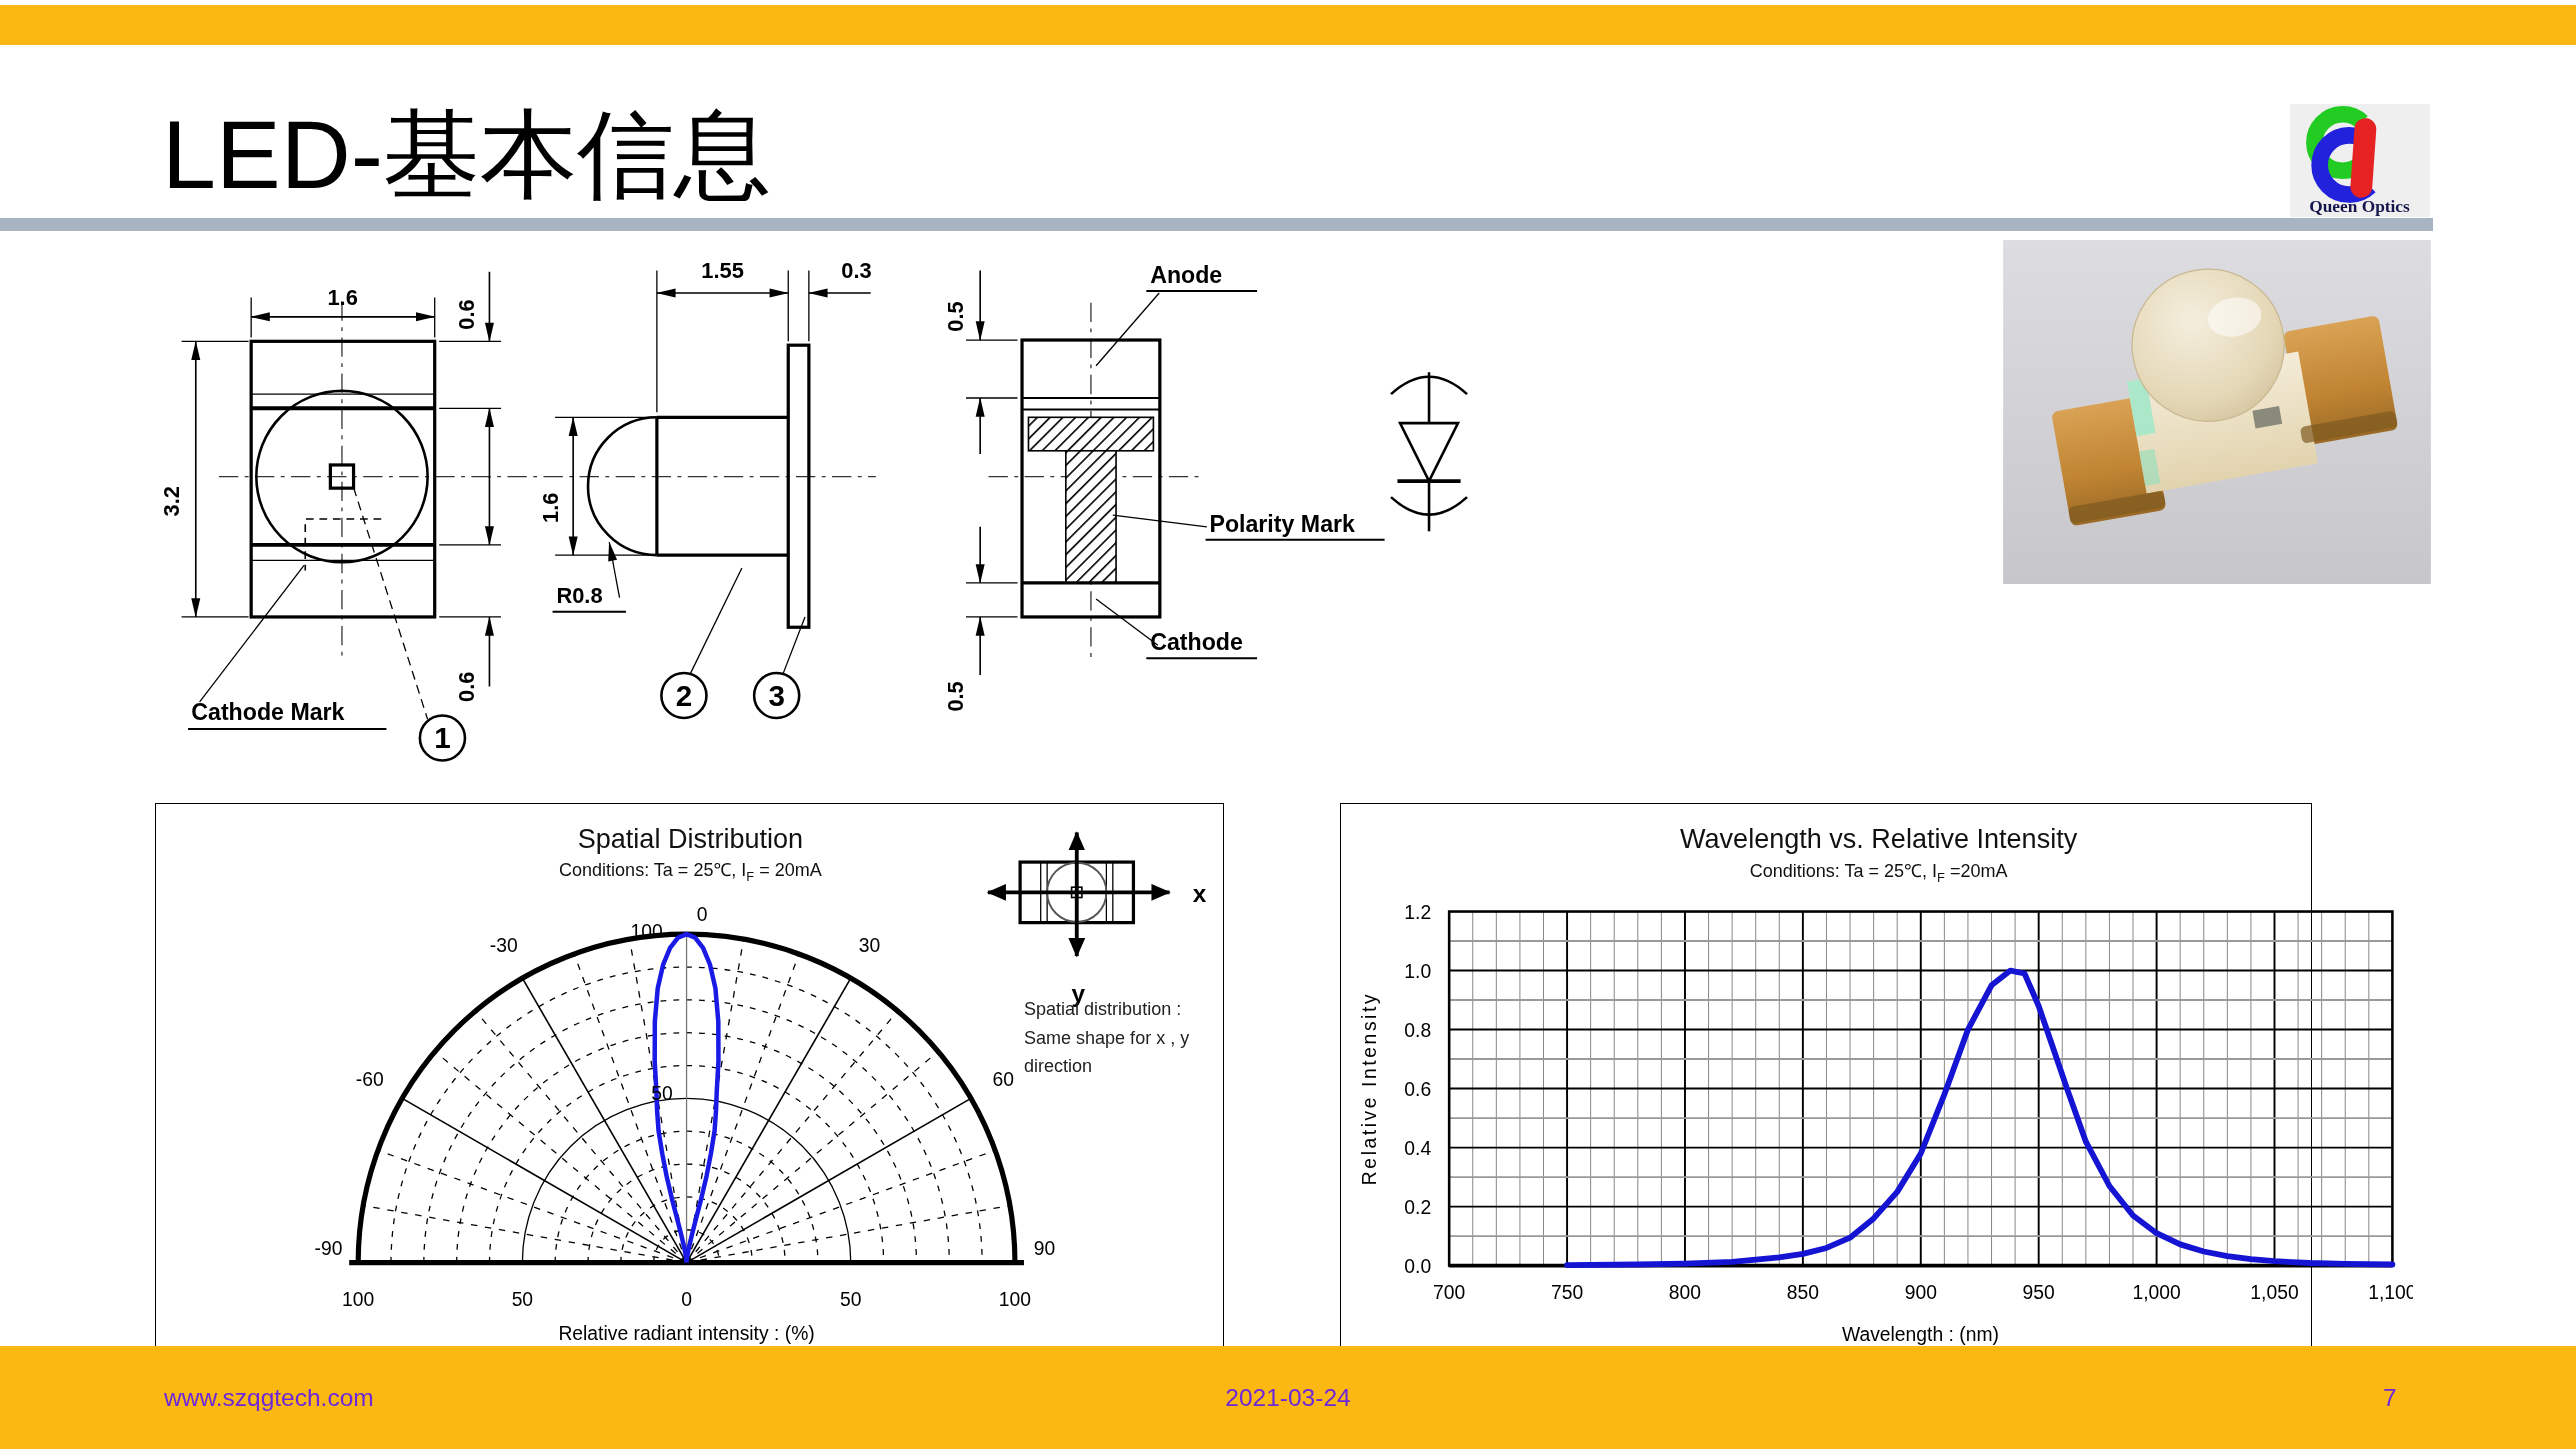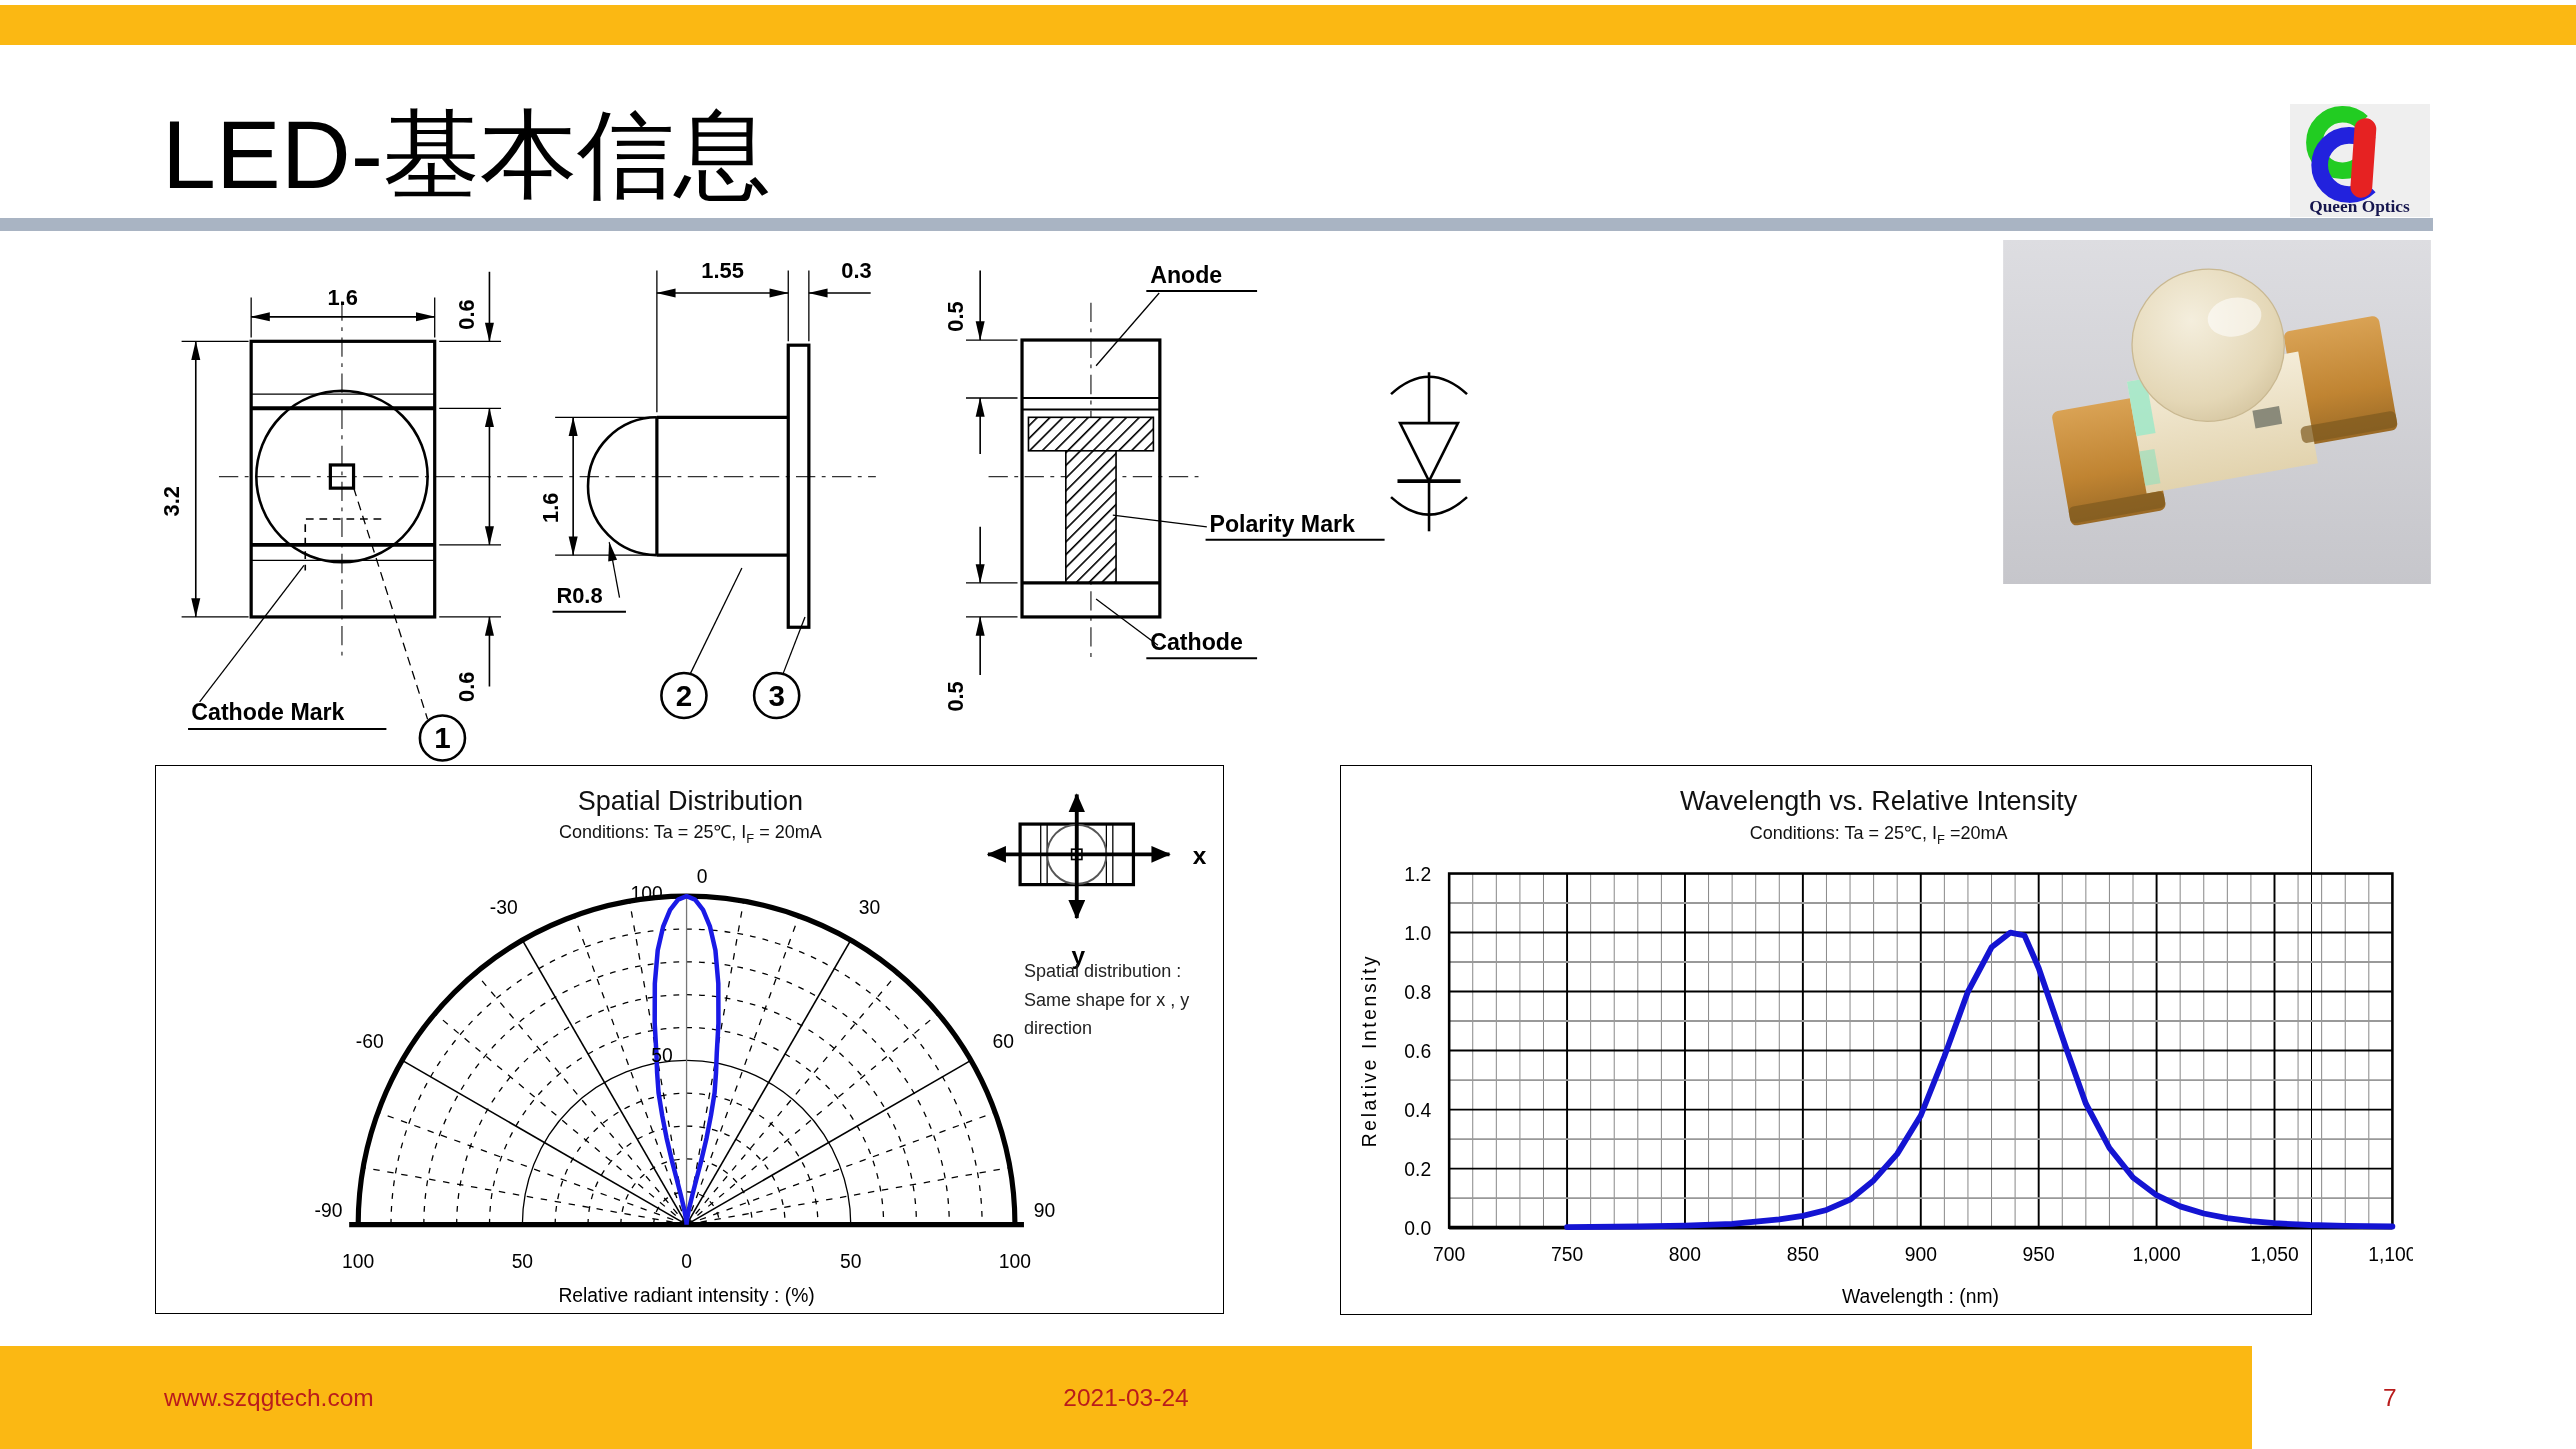--- a/index.html
+++ b/index.html
@@ -5,26 +5,26 @@
   html,body{margin:0;padding:0;background:#fff;}
   .slide{position:relative;width:2576px;height:1449px;background:#fff;overflow:hidden;
          font-family:"Liberation Sans",sans-serif;}
   .abs{position:absolute;}
   
   .topbar{left:0;top:5.2px;width:2576px;height:40px;background:#FBB813;}
   .page-title{left:162px;top:102px;font-size:97px;font-weight:normal;color:#000;line-height:1.1;white-space:nowrap;}
   .divider{left:0;top:218px;width:2433px;height:13px;background:#A9B4C3;}
   .logo-box{left:2290px;top:104px;width:140px;height:113px;background:#efefef;}
   
-  .chartbox{border:1.9px solid #000;background:#fff;box-sizing:border-box;}
+  .chartbox{border:1.9px solid #000;background:#fff;box-sizing:border-box;margin-top:38px;}
   .spatial{left:155px;top:765px;width:1069px;height:549px;}
   .spectrum{left:1340px;top:765px;width:972px;height:550px;}
   .photo{left:2003px;top:240px;width:428px;height:344px;}
   
-  .footer{left:0;top:1346px;width:2252px;height:103px;background:#FBB813;color:#b91c1c;font-size:24.5px;}
+  .footer{left:0;top:1346px;width:2576px;height:103px;background:#FBB813;color:#6d28d9;font-size:24.5px;}
   .footer .site{position:absolute;left:164px;top:0;line-height:103px;}
   .footer .date{position:absolute;left:0;top:0;width:100%;text-align:center;line-height:103px;}
   .footer .pageno{position:absolute;left:2383px;top:0;line-height:103px;}
   
   text{fill:#000;}
   .dimt{font:700 34px "Liberation Sans",sans-serif;}
   .lblt{font:700 36px "Liberation Sans",sans-serif;}
   .cnum{font:700 46px "Liberation Sans",sans-serif;text-anchor:middle;}
   .ctitle{font:400 42px "Liberation Sans",sans-serif;text-anchor:middle;fill:#111;}
   .ccond{font:400 28px "Liberation Sans",sans-serif;text-anchor:middle;fill:#111;}

